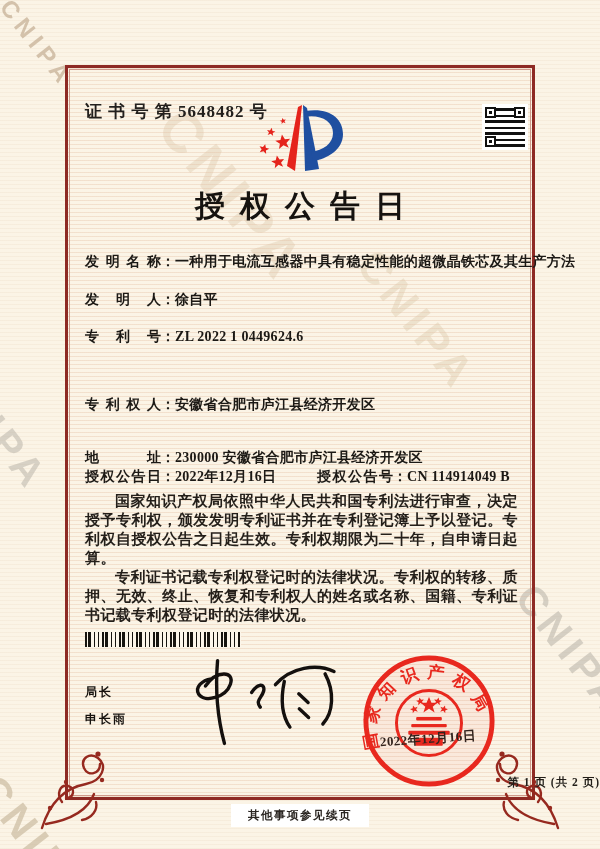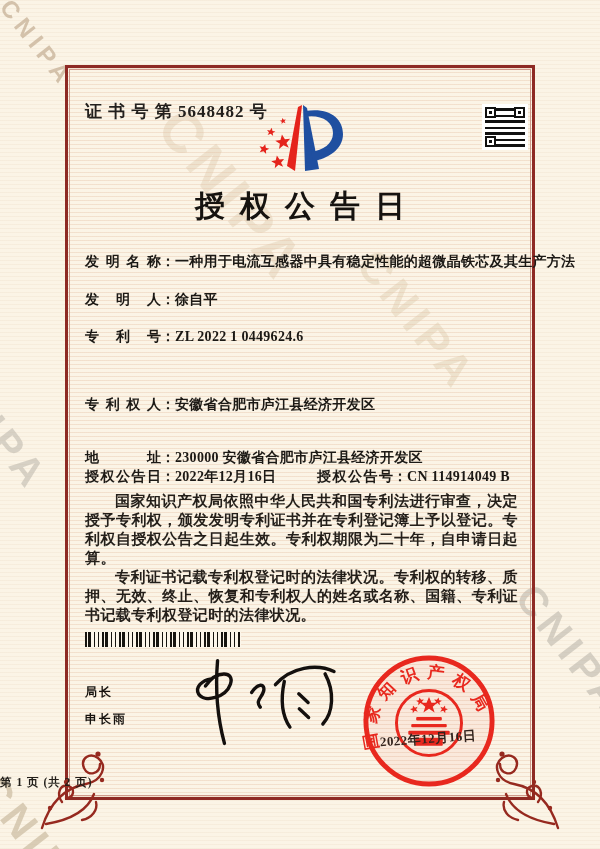--- a/index.html
+++ b/index.html
@@ -49,21 +49,21 @@
     line-height:19px; color:#241f1a; text-align:justify; letter-spacing:.4px; font-weight:700; }
   .paras p { text-indent:2em; }
   .barcode { position:absolute; left:85px; top:632px; width:156px; height:15px;
     background:repeating-linear-gradient(90deg,#17140f 0 2px,#fdf6ea 2px 3px,#17140f 3px 6px,#fdf6ea 6px 9px,#17140f 9px 10px,#fdf6ea 10px 13px,#17140f 13px 14px,#fdf6ea 14px 17px); }
   .sig-block { position:absolute; left:85px; top:679px; font-family:"Liberation Sans","DejaVu Sans",sans-serif;
     font-weight:700; font-size:12px; color:#17130f; letter-spacing:2px; line-height:27px; }
   .signature { position:absolute; left:172px; top:652px; transform:rotate(-2deg); }
   .seal { position:absolute; left:360px; top:652px; }
   .seal-date { position:absolute; left:362px; top:730px; width:132px; text-align:center;
     font-size:13px; font-weight:700; color:#33231d; letter-spacing:.5px; transform:rotate(-4deg); }
-  .page-info { position:absolute; left:0; top:775px; width:100%; text-align:left;
+  .page-info { position:absolute; left:0; top:775px; width:100%; text-align:right;
     font-size:11.5px; color:#221e19; letter-spacing:1px; font-weight:600; }
   .bottom-note { position:absolute; left:231px; top:804px; width:138px; height:23px; background:#ffffff;
     display:flex; align-items:center; justify-content:center; font-size:11.5px; color:#2b2622;
     letter-spacing:1.5px; font-weight:600; }
   .corner { position:absolute; }
   .c-bl { left:36px; top:736px; }
   .c-br { left:468px; top:736px; transform:scaleX(-1); }
 </style>
 </head>
 <body>
@@ -200,14 +200,15 @@
       <rect x="52" y="73" width="36" height="3.4" rx="1"></rect>
       <rect x="49" y="80" width="42" height="4" rx="1"></rect>
       <rect x="56" y="87" width="28" height="8" rx="1"></rect>
     </g>
   </svg>
 
   <div class="seal-date">2022年12月16日</div>
 
   <div class="page-info">第 1 页 (共 2 页)</div>
 
+  <div class="bottom-note">其他事项参见续页</div>
 
 </div>
 
 </body></html>

